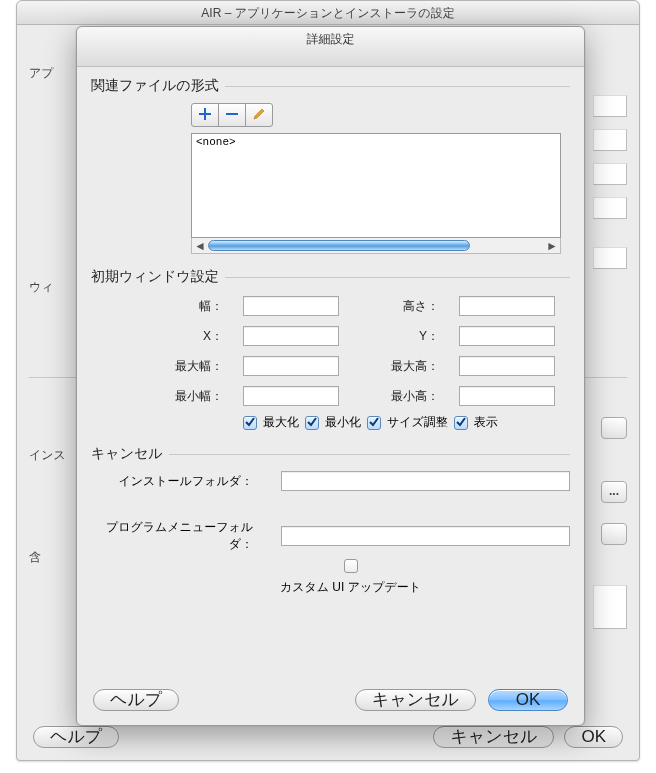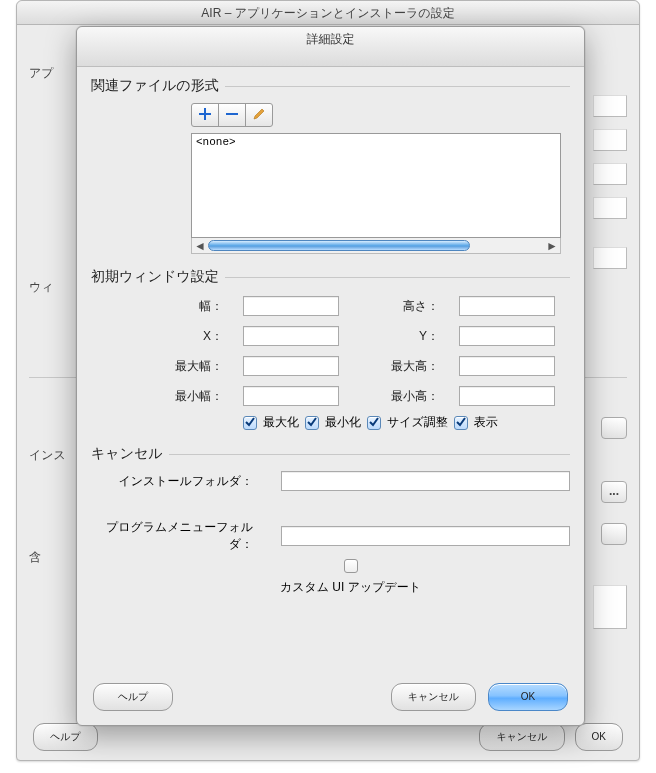--- a/index.html
+++ b/index.html
@@ -32,24 +32,24 @@
     background: linear-gradient(#fff,#e3e3e3);
     border: 1px solid #aaa; border-radius: 4px;
   }
   .bg-dots { position:absolute; right:0; width:26px; height:22px; background:linear-gradient(#fff,#e4e4e4); border:1px solid #aaa; border-radius:4px; text-align:center; line-height:18px; font-weight:bold; color:#444;}
   .bg-hr { position:absolute; left:0; right:0; height:1px; background:#c8c8c8; }
   .bg-buttons {
     position: absolute; left: 16px; right: 16px; bottom: 10px; height: 26px;
     display: flex; align-items: center;
   }
   .aqua-btn {
-    height: 28px; padding: 0 16px; line-height: 20px;
+    height: 22px; padding: 0 16px; line-height: 20px;
     background: linear-gradient(#fdfdfd,#e1e1e1);
     border: 1px solid #9a9a9a; border-radius: 11px;
-    font-size: 10px; color:#222;
+    font-size: 17px; color:#222;
     box-shadow: inset 0 1px 0 #fff;
     white-space: nowrap;
   }
   .aqua-btn.default {
     background: linear-gradient(#b6dcff 0%, #86c3ff 45%, #5faeff 55%, #a8d5ff 100%);
     border-color:#4a87c8;
   }
   .bg-buttons .spacer { flex: 1; }
 
   

